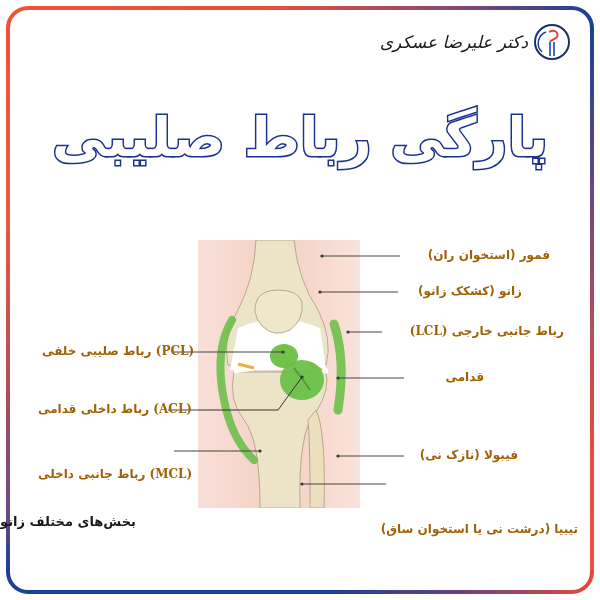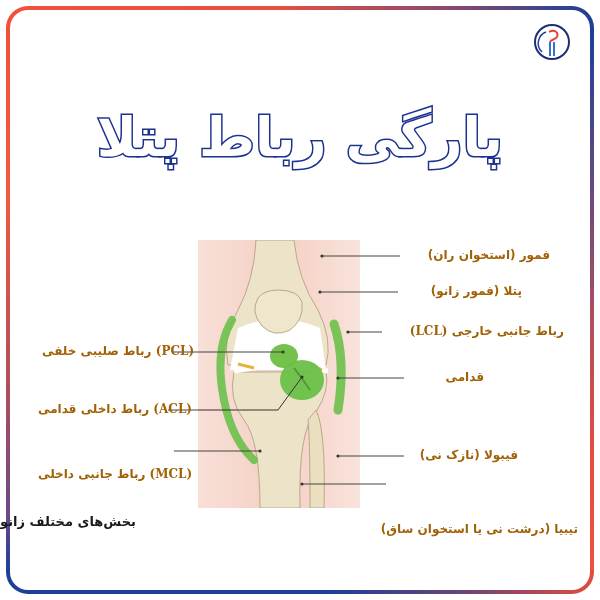--- a/index.html
+++ b/index.html
@@ -35,23 +35,24 @@
 <div class="side-r"></div>
 
 <div class="logo">
   <div class="logo-emblem">
     <svg width="32" height="32" viewBox="0 0 32 32">
       <path d="M6 26 A12 12 0 0 1 10 6" fill="none" stroke="#1d3f98" stroke-width="1.5"></path>
       <path d="M13 6 C18 3 23 6 21 11 C19 14 15 13 14 16" fill="none" stroke="#e8413a" stroke-width="2"></path>
       <path d="M14 16 L14 30 M18 16 L18 30" stroke="#3d6fd0" stroke-width="2"></path>
     </svg>
   </div>
+  <span class="logo-text">دکتر علیرضا عسکری</span>
 </div>
 
-<div class="title">پارگی رباط پتلا</div>
+<div class="title">پارگی رباط صلیبی</div>
 
 <svg class="diagram" viewBox="0 0 162 268">
   <defs>
     <linearGradient id="skin" x1="0" x2="1">
       <stop offset="0" stop-color="#f8e0d8"></stop>
         <stop offset="0.5" stop-color="#f4cfc3"></stop>
         <stop offset="1" stop-color="#f9e3db"></stop>
     </linearGradient>
   </defs>
   <rect x="0" y="0" width="162" height="268" fill="url(#skin)"></rect>
@@ -99,21 +100,21 @@
     <line x1="338" y1="378" x2="404" y2="378"></line>
     <line x1="338" y1="456" x2="404" y2="456"></line>
     <line x1="302" y1="484" x2="386" y2="484"></line>
     <line x1="172" y1="352" x2="283" y2="352"></line>
     <line x1="168" y1="410" x2="198" y2="410"></line>
     <line x1="174" y1="451" x2="260" y2="451"></line>
   </g>
 </svg>
 
 <div class="label" style="right:50px;top:248px;"><span>فمور (استخوان ران)</span></div>
-<div class="label" style="right:78px;top:284px;"><span>پتلا (فمور زانو)</span></div>
+<div class="label" style="right:78px;top:284px;"><span>زانو (کشکک زانو)</span></div>
 <div class="label" style="right:36px;top:324px;"><span>رباط جانبی خارجی</span> <span class="abbr">(LCL)</span></div>
 <div class="label" style="right:116px;top:370px;"><span>قدامی</span></div>
 <div class="label" style="right:82px;top:448px;text-align:right;"><span>فیبولا (نازک نی)</span></div>
 <div class="label" style="right:22px;top:476px;margin-top:46px;"><span>تیبیا (درشت نی یا استخوان ساق)</span></div>
 
 <div class="label" style="left:42px;top:344px;"><span class="abbr">(PCL)</span> <span>رباط صلیبی خلفی</span></div>
 <div class="label" style="left:38px;top:402px;"><span class="abbr">(ACL)</span> <span>رباط داخلی قدامی</span></div>
 <div class="label" style="left:38px;top:443px;margin-top:24px;"><span class="abbr">(MCL)</span> <span>رباط جانبی داخلی</span></div>
 
 <div class="caption">بخش‌های مختلف زانو</div>

